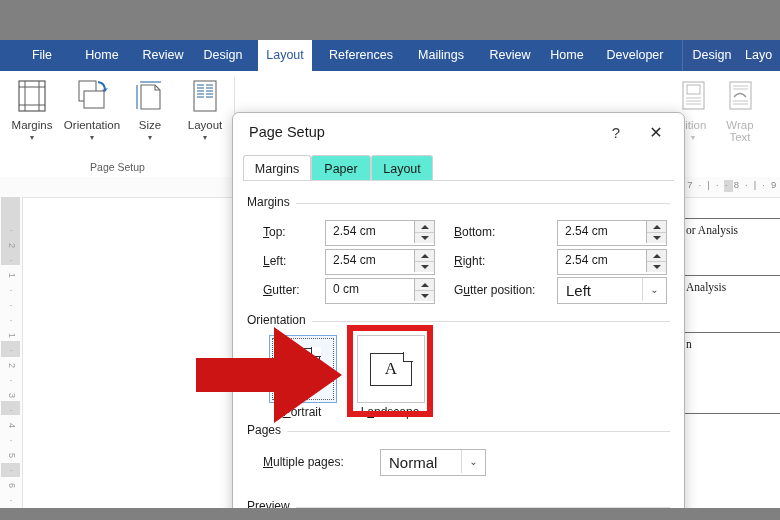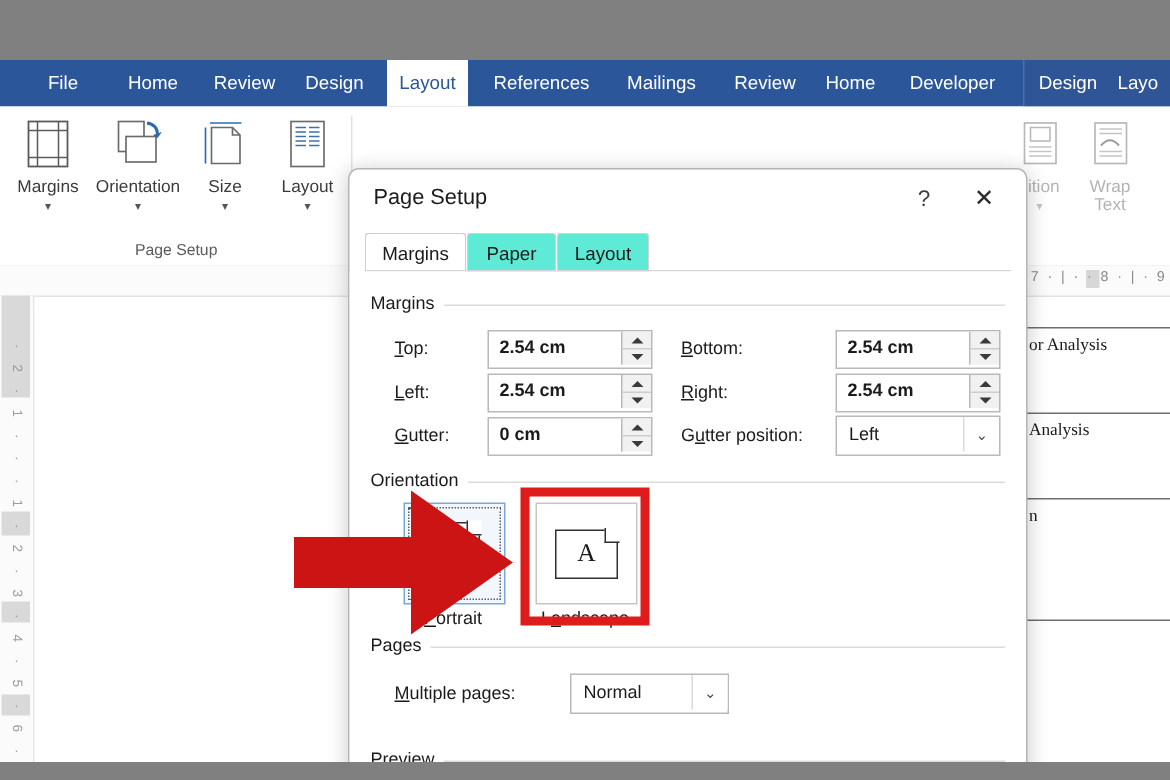--- a/index.html
+++ b/index.html
@@ -69,31 +69,31 @@
 
   .body{position:absolute;left:0;top:68px;width:451px;bottom:0;background:#ffffff;}
 
   .sect{position:absolute;left:14px;right:14px;}
   .sect .stitle{position:absolute;left:0;top:0;font-size:12px;color:#1b1b1b;background:#ffffff;padding-right:6px;z-index:2;}
   .sect .sline{position:absolute;left:0;right:0;top:8px;border-top:1px solid #dcdcdc;}
 
   .lbl{position:absolute;font-size:12px;color:#1b1b1b;white-space:nowrap;}
   .lbl u{text-decoration:underline;}
 
-  .spin{position:absolute;height:24px;border:1px solid #b9b9b9;background:#ffffff;font-weight:bold;}
+  .spin{position:absolute;height:24px;border:1px solid #b9b9b9;background:#ffffff;}
   .spin .val{position:absolute;left:7px;top:3px;font-size:12px;color:#1b1b1b;}
   .spin .btns{position:absolute;right:0;top:0;width:19px;height:22px;border-left:1px solid #b9b9b9;background:#f1f1f1;}
   .spin .btns .up,.spin .btns .dn{position:absolute;left:0;width:19px;height:11px;display:flex;align-items:center;justify-content:center;cursor:default;}
   .spin .btns .up{top:0;border-bottom:1px solid #cdcdcd;}
   .spin .btns .dn{top:11px;}
   .tri-up{width:0;height:0;border-left:4px solid transparent;border-right:4px solid transparent;border-bottom:4px solid #3a3a3a;}
   .tri-dn{width:0;height:0;border-left:4px solid transparent;border-right:4px solid transparent;border-top:4px solid #3a3a3a;}
 
   .combo{position:absolute;height:25px;border:1px solid #b9b9b9;background:#ffffff;}
-  .combo .val{position:absolute;left:8px;top:4px;font-size:12px;color:#1b1b1b;}
+  .combo .val{position:absolute;left:8px;top:4px;font-size:15px;color:#1b1b1b;}
   .combo .arw{position:absolute;right:0;top:0;width:23px;height:23px;display:flex;align-items:center;justify-content:center;
               border-left:1px solid #dadada;background:#ffffff;color:#4b4b4b;font-size:10px;cursor:default;}
 
   
   .oribox{position:absolute;width:66px;height:66px;background:#ffffff;border:1px solid #c6c6c6;display:flex;align-items:center;justify-content:center;cursor:default;}
   .oribox.focused{border:1px solid #7aa7dd;background:#f2f7fd;outline:1px dotted #5f5f5f;outline-offset:-4px;}
   .orilabel{position:absolute;font-size:12px;color:#1b1b1b;text-align:center;width:80px;}
   .orilabel u{text-decoration:underline;}
   .redbox{position:absolute;border:6px solid #e01b1b;box-sizing:border-box;z-index:5;pointer-events:none;}
 

